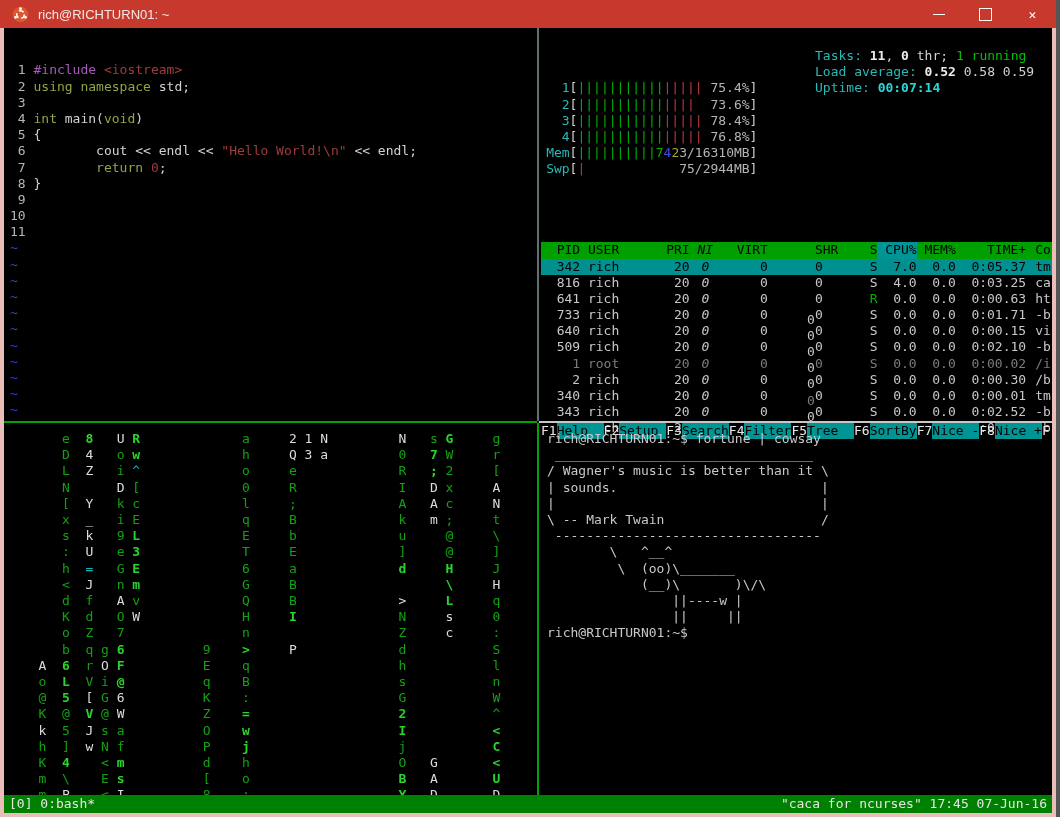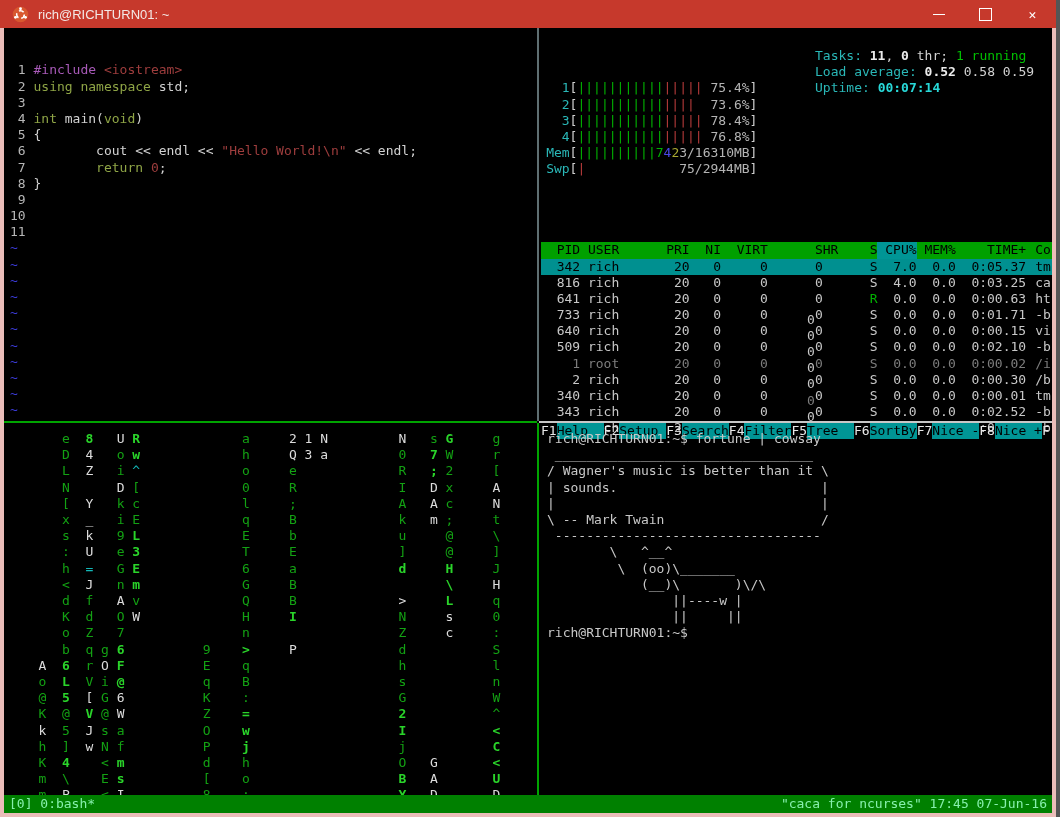--- a/index.html
+++ b/index.html
@@ -51,21 +51,21 @@
   .grn{color:#00c000;}
   .cyb{color:#28d8d8;font-weight:bold;}
   .ptable{margin-top:16.2px;}
   .prow{display:flex;height:16.2px;color:#c8c8c8;white-space:pre;}
   .prow.hdr{background:#00a000;color:#000;}
   .prow.sel{background:#009090;color:#000;}
   .prow.dim{color:#7d7d7d;}
   .c-pid{width:5ch;text-align:right;}
   .c-user{width:10ch;text-align:left;padding-left:1ch;box-sizing:border-box;}
   .c-pri{width:4ch;text-align:right;}
-  .c-ni{width:4ch;text-align:right;}
+  .c-ni{width:4ch;text-align:center;font-style:italic;}
   .c-virt{width:6ch;text-align:right;}
   .c-res{width:6ch;text-align:right;margin-top:37px;}
   .c-shr{width:6ch;text-align:left;}
   .c-s{width:2ch;text-align:right;}
   .c-s .rstate{color:#00b000;}
   .c-cpu{width:5ch;text-align:right;}
   .c-mem{width:5ch;text-align:right;}
   .c-time{width:9ch;text-align:right;}
   .c-cmd{flex:1;text-align:center;padding-left:1ch;box-sizing:border-box;overflow:hidden;}
   .prow.hdr .c-cpu{background:#009595;}
@@ -74,21 +74,21 @@
   .flabel{background:#009595;color:#000;width:6ch;display:inline-block;}
   
   .mx{position:absolute;width:8px;text-align:center;}
   .mx.g{color:#13a113;}
   .mx.G{color:#2ad42a;font-weight:bold;}
   .mx.w{color:#dcdcdc;}
   .mx.c{color:#12b8b8;}
   
   .crow{height:16.2px;white-space:pre;}
   
-  .statusbar{position:absolute;left:0;right:0;bottom:0;height:18px;background:#008000;color:#86efac;display:flex;justify-content:space-between;align-items:center;padding:0 5px;font-size:13px;}
+  .statusbar{position:absolute;left:0;right:0;bottom:0;height:18px;background:#008000;color:#e5e5e5;display:flex;justify-content:space-between;align-items:center;padding:0 5px;font-size:13px;}
 </style>
 </head>
 <body>
 
 <div class="window">
 
   <div class="titlebar">
     <svg class="appicon" viewBox="0 0 24 24">
       <circle cx="12" cy="12" r="11" fill="#d8582f"></circle>
       <circle cx="12" cy="12" r="5.4" fill="none" stroke="#fff" stroke-width="2.2" stroke-dasharray="7.2 4.1"></circle>

